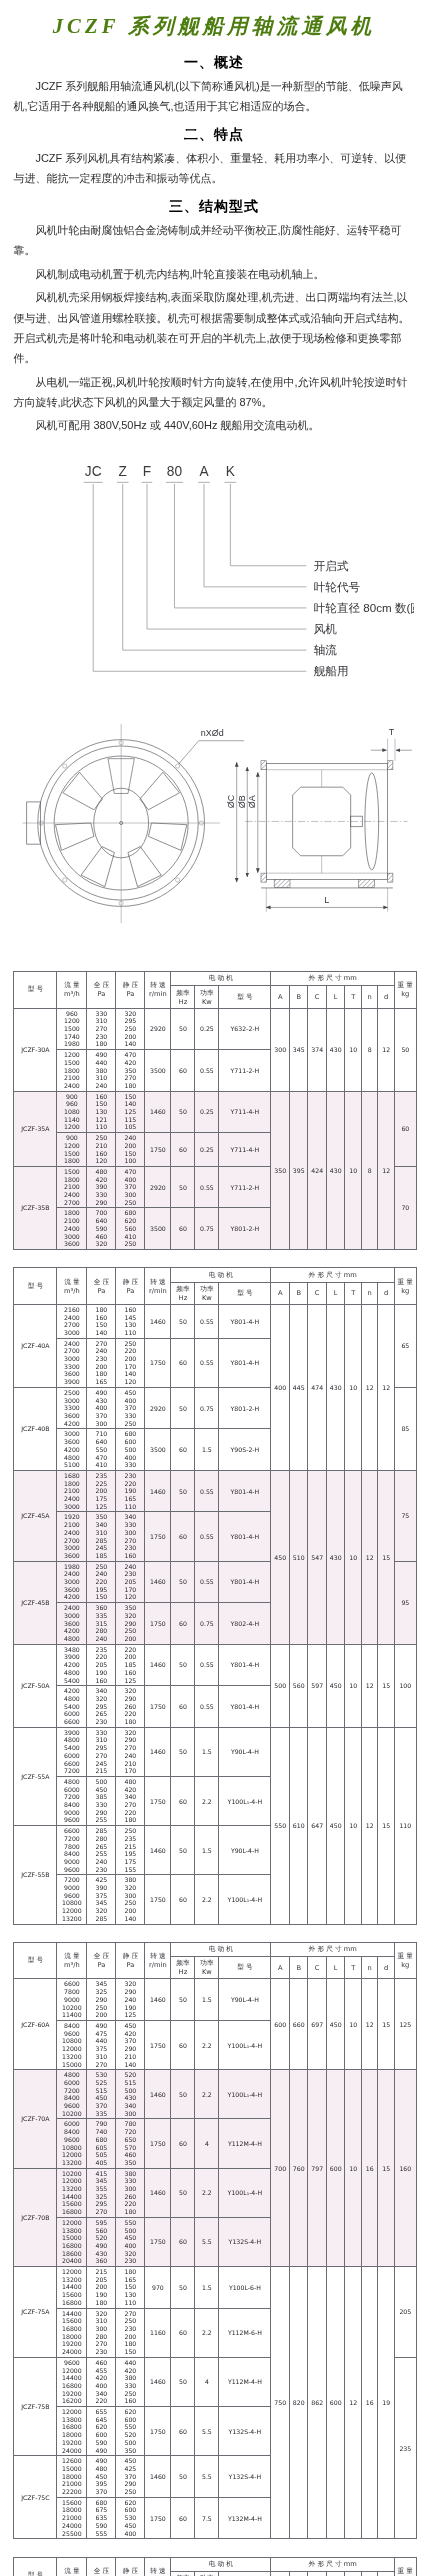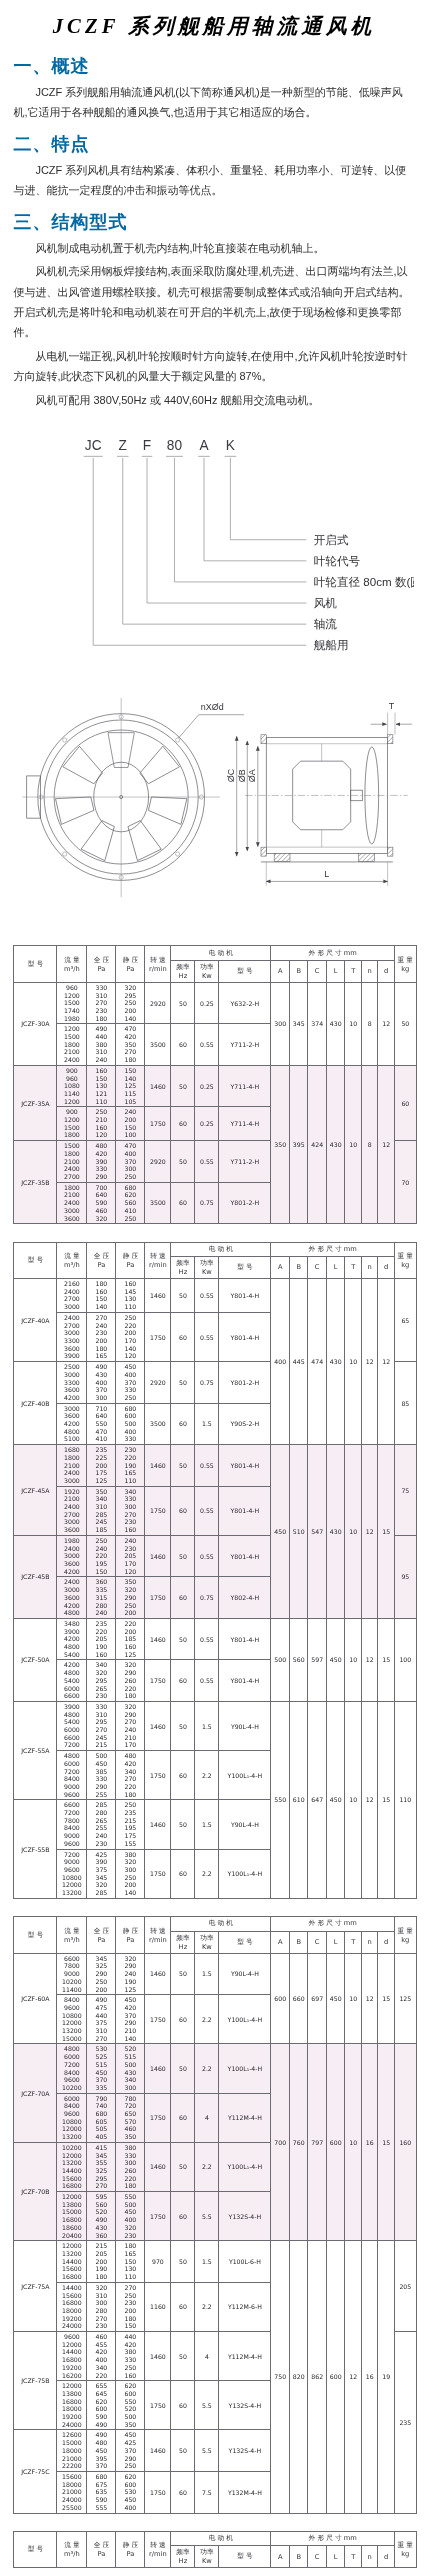--- a/index.html
+++ b/index.html
@@ -1,20 +1,20 @@
 <!DOCTYPE html>
 <html style="font-size:8.2px"><head>
 <meta charset="utf-8">
 <style>
   html,body{margin:0;padding:0;background:#ffffff;}
   body{width:428px;font-family:"Liberation Sans",sans-serif;color:#303030;}
   .page{width:428px;box-sizing:border-box;padding:7.2px 13.4px 15.5px 13.4px;background:#fff;}
   h1.title{font-family:"Liberation Serif",serif;font-style:italic;font-weight:bold;
-    color:#000000;text-align:center;font-size:20.6px;letter-spacing:4.1px;margin:5.2px 0 13.4px 0;}
-  h2.sec{color:#0369a1;font-size:18px;font-weight:bold;margin:9.3px 0 4.1px 0;letter-spacing:1px;}
+    color:#4d7c0f;text-align:center;font-size:20.6px;letter-spacing:4.1px;margin:5.2px 0 13.4px 0;}
+  h2.sec{color:#000000;font-size:14px;font-weight:bold;margin:9.3px 0 4.1px 0;letter-spacing:1px;text-align:center;}
   p.body{font-size:11px;line-height:1.85;margin:3.1px 0;text-indent:2em;color:#2e2e2e;}
   .diagram-wrap{margin:21px 0 0 0;}
   svg text{font-family:"Liberation Sans",sans-serif;}
   .ln{stroke:#5a5a62;stroke-width:1.3;fill:none;}
   .thin{stroke:#8a8a90;stroke-width:1;fill:none;}
   .dim{stroke:#55555c;stroke-width:1;fill:none;}
   .hatch{fill:url(#hp);stroke:#55555c;stroke-width:1;}
   .dimtxt{font-size:17px;fill:#33333a;}
   .codeletter{font-size:26px;fill:#3a3a40;}
   .codelabel{font-size:22px;fill:#333338;}
@@ -35,20 +35,21 @@
 
   <h1 class="title">JCZF 系列舰船用轴流通风机</h1>
 
   <h2 class="sec">一、概述</h2>
   <p class="body">JCZF 系列舰船用轴流通风机(以下简称通风机)是一种新型的节能、低噪声风机,它适用于各种舰船的通风换气,也适用于其它相适应的场合。</p>
 
   <h2 class="sec">二、特点</h2>
   <p class="body">JCZF 系列风机具有结构紧凑、体积小、重量轻、耗用功率小、可逆转、以便与进、能抗一定程度的冲击和振动等优点。</p>
 
   <h2 class="sec">三、结构型式</h2>
+  <p class="body">风机叶轮由耐腐蚀铝合金浇铸制成并经动平衡校正,防腐性能好、运转平稳可靠。</p>
   <p class="body">风机制成电动机置于机壳内结构,叶轮直接装在电动机轴上。</p>
   <p class="body">风机机壳采用钢板焊接结构,表面采取防腐处理,机壳进、出口两端均有法兰,以便与进、出风管道用螺栓联接。机壳可根据需要制成整体式或沿轴向开启式结构。开启式机壳是将叶轮和电动机装在可开启的半机壳上,故便于现场检修和更换零部件。</p>
   <p class="body">从电机一端正视,风机叶轮按顺时针方向旋转,在使用中,允许风机叶轮按逆时针方向旋转,此状态下风机的风量大于额定风量的 87%。</p>
   <p class="body">风机可配用 380V,50Hz 或 440V,60Hz 舰船用交流电动机。</p>
 
 
   <div class="diagram-wrap">
     <svg id="code-svg" viewBox="0 0 760 432" width="401" height="228">
         <text x="152" y="36" text-anchor="middle" class="codeletter">JC</text>
         <line x1="134" y1="48" x2="170" y2="48" stroke="#8a8a90" stroke-width="1.3"></line>

